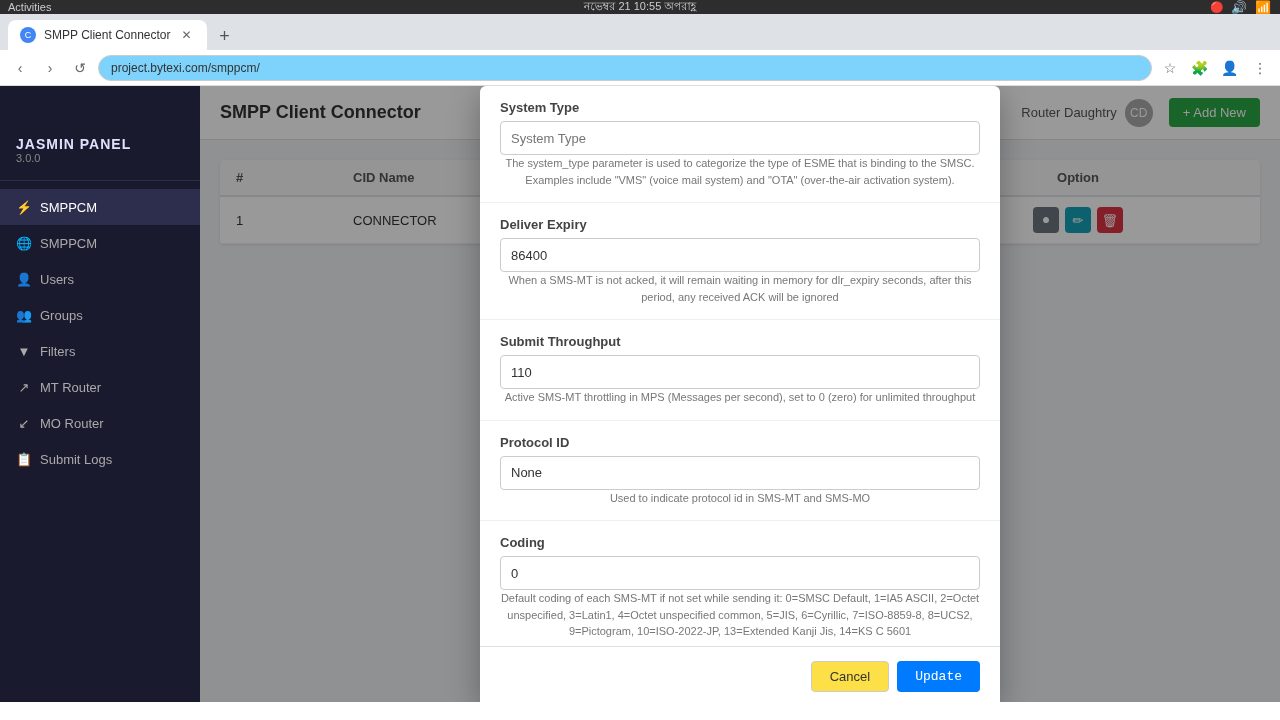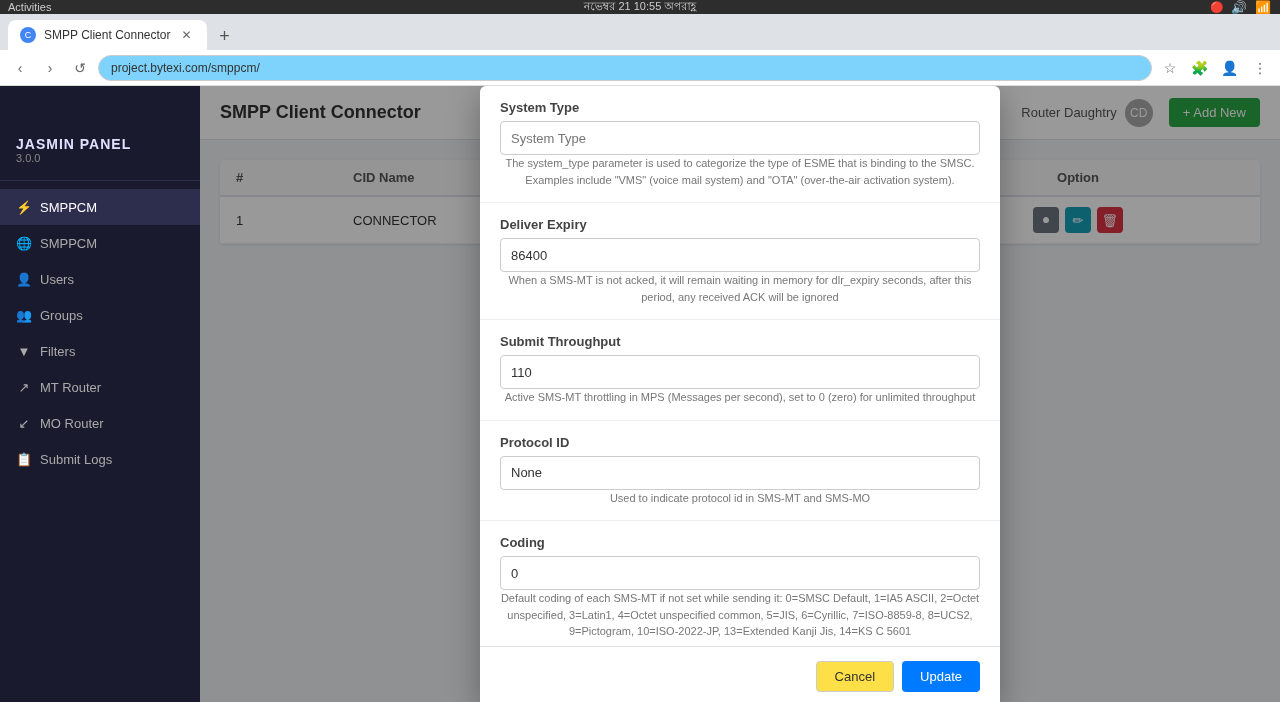--- a/index.html
+++ b/index.html
@@ -53,21 +53,21 @@
 
     
     .form-group { padding: 14px 20px; border-bottom: 1px solid #f0f0f0; }
     .form-label { font-size: 13px; font-weight: 600; color: #444; margin-bottom: 6px; display: block; }
     .form-input { width: 100%; height: 34px; border: 1px solid #ccc; border-radius: 4px; padding: 0 10px; font-size: 13px; color: #333; background: #fff; }
     .form-help { font-size: 11px; color: #777; line-height: 1.5; text-align: center; }
 
     
     .modal-footer { padding: 14px 20px; display: flex; justify-content: flex-end; gap: 8px; border-top: 1px solid #e0e0e0; background: #fff; position: sticky; bottom: 0; }
     .btn-cancel { background: #fde047; color: #333; border: 1px solid #ccc; padding: 7px 18px; border-radius: 4px; cursor: pointer; font-size: 13px; }
-    .btn-update { background: #007bff; color: #fff; border: none; padding: 7px 18px; border-radius: 4px; cursor: pointer; font-size: 13px; }
+    .btn-update { background: #007bff; color: #fff; border: none; padding: 7px 18px; border-radius: 4px; cursor: pointer; font-size: 13px; font-family: Liberation Mono, monospace; }
 
     
     .user-area { display: flex; align-items: center; gap: 8px; font-size: 13px; color: #555; }
     .user-avatar { width: 28px; height: 28px; border-radius: 50%; background: #aaa; display: flex; align-items: center; justify-content: center; color: #fff; font-size: 12px; }
 
     
     .copyright { padding: 10px 20px; font-size: 11px; color: #999; text-align: center; }
 
     
     .sys-topbar { background: #2d2d2d; height: 14px; display: flex; align-items: center; padding: 0 8px; gap: 12px; font-size: 11px; color: #ccc; }

